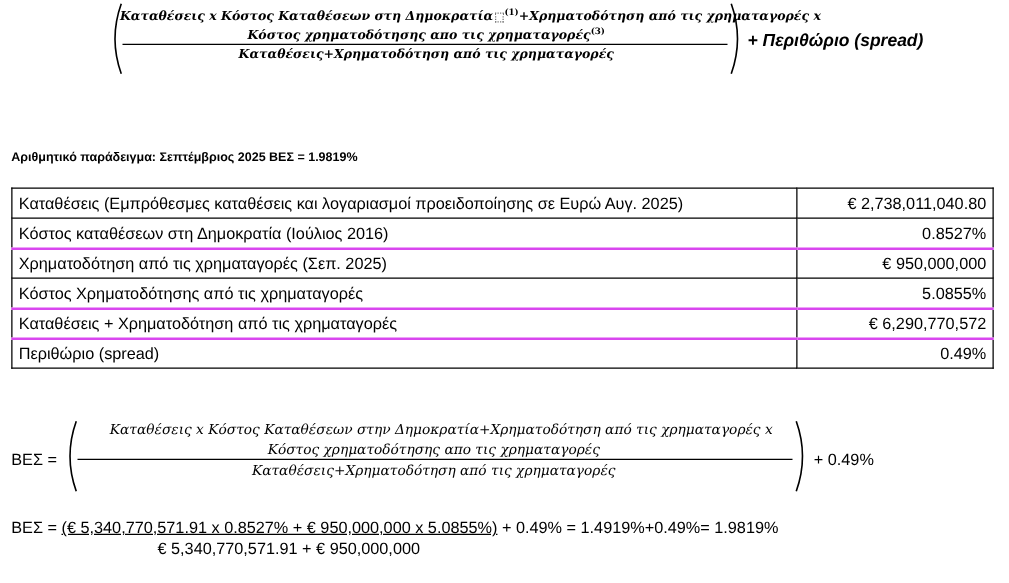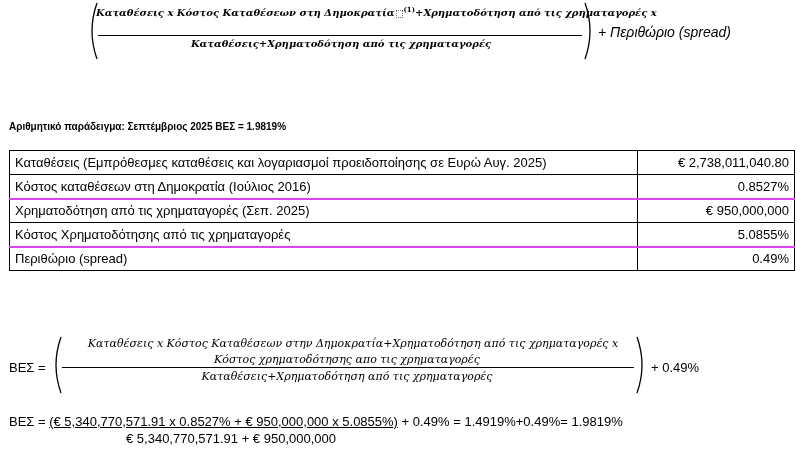--- a/index.html
+++ b/index.html
@@ -14,21 +14,21 @@
   .paren svg { width:12px; height:58px; display:block; }
   .top-formula .paren.l { left:0; }
   .top-formula .paren.r { left:498px; }
   .frac-body { position:absolute; left:10px; width:490px; text-align:center; }
   .top-formula .num1 { top:3px; font-size:10px; font-weight:bold; white-space:nowrap; }
   .top-formula .num2 { top:18px; font-size:10px; font-weight:bold; white-space:nowrap; }
   .top-formula .bar { position:absolute; left:12px; top:33px; width:484px; height:1px; background:#000; }
   .top-formula .den { top:36px; font-size:10px; font-weight:bold; white-space:nowrap; }
   .sup { font-size:7px; vertical-align:super; font-style:normal; font-weight:bold; }
   .box-glyph { display:inline-block; width:7px; height:8px; border:1px dotted #777; vertical-align:middle; margin:0 1px; }
-  .spread-label { position:absolute; left:598px; top:24px; font-size:14px; font-weight:normal; font-style:italic; white-space:nowrap; }
+  .spread-label { position:absolute; left:598px; top:24px; font-size:14px; font-weight:bold; font-style:italic; white-space:nowrap; }
 
   
   .heading { position:absolute; left:9px; top:121px; font-size:10px; font-weight:bold; white-space:nowrap; }
 
   
   .tbl { position:absolute; left:9px; top:150px; width:786px; border-collapse:collapse; font-size:13px; }
   .tbl td { border:1px solid #000; height:24px; padding:0 5px; white-space:nowrap; }
   .tbl td.val { text-align:right; width:157px; }
   .tbl tr.thick-top td { border-top:2px solid #d946ef; }
 
@@ -52,20 +52,21 @@
 </head>
 <body>
 
 <div class="top-formula">
   <div class="paren l">
     <svg viewBox="0 0 12 58">
         <path d="M11 1 Q1 29 11 57" fill="none" stroke="#000" stroke-width="1.3"></path>
       </svg>
   </div>
   <div class="frac-body num1 math"><span>Καταθέσεις x  Κόστος Καταθέσεων στη Δημοκρατία</span><span class="box-glyph"></span><span class="sup">(1)</span><span>+Χρηματοδότηση από τις χρηματαγορές x</span></div>
+  <div class="frac-body num2 math"><span>Κόστος χρηματοδότησης απο τις χρηματαγορές</span><span class="sup">(3)</span></div>
   <div class="bar"></div>
   <div class="frac-body den math">Καταθέσεις+Χρηματοδότηση από τις χρηματαγορές</div>
   <div class="paren r">
     <svg viewBox="0 0 12 58">
         <path d="M1 1 Q11 29 1 57" fill="none" stroke="#000" stroke-width="1.3"></path>
       </svg>
   </div>
 </div>
 <div class="spread-label">+ Περιθώριο (spread)</div>
 
@@ -83,20 +84,24 @@
   </tr>
   <tr class="thick-top">
     <td>Χρηματοδότηση από τις χρηματαγορές (Σεπ. 2025)</td>
     <td class="val">€ 950,000,000</td>
   </tr>
   <tr>
     <td>Κόστος Χρηματοδότησης από τις χρηματαγορές</td>
     <td class="val">5.0855%</td>
   </tr>
   <tr class="thick-top">
+    <td>Καταθέσεις + Χρηματοδότηση από τις χρηματαγορές</td>
+    <td class="val">€ 6,290,770,572</td>
+  </tr>
+  <tr class="thick-top">
     <td>Περιθώριο (spread)</td>
     <td class="val">0.49%</td>
   </tr>
 </tbody>
   </table>
 
 <div class="bes-label">ΒΕΣ =</div>
 <div class="f2">
   <div class="paren l">
     <svg viewBox="0 0 12 58" style="height:60px">

